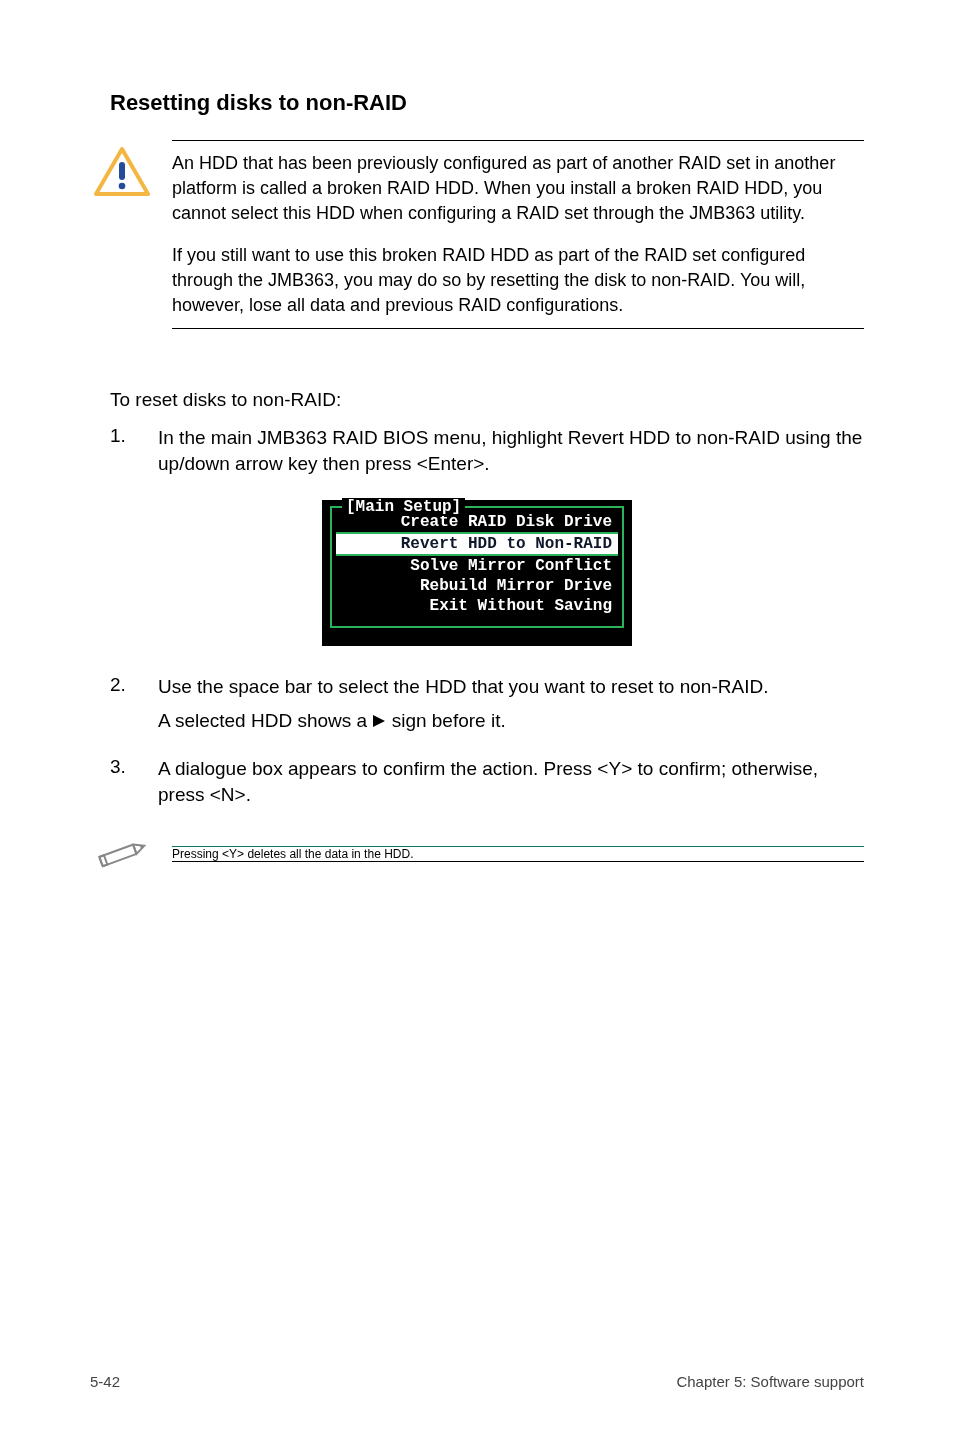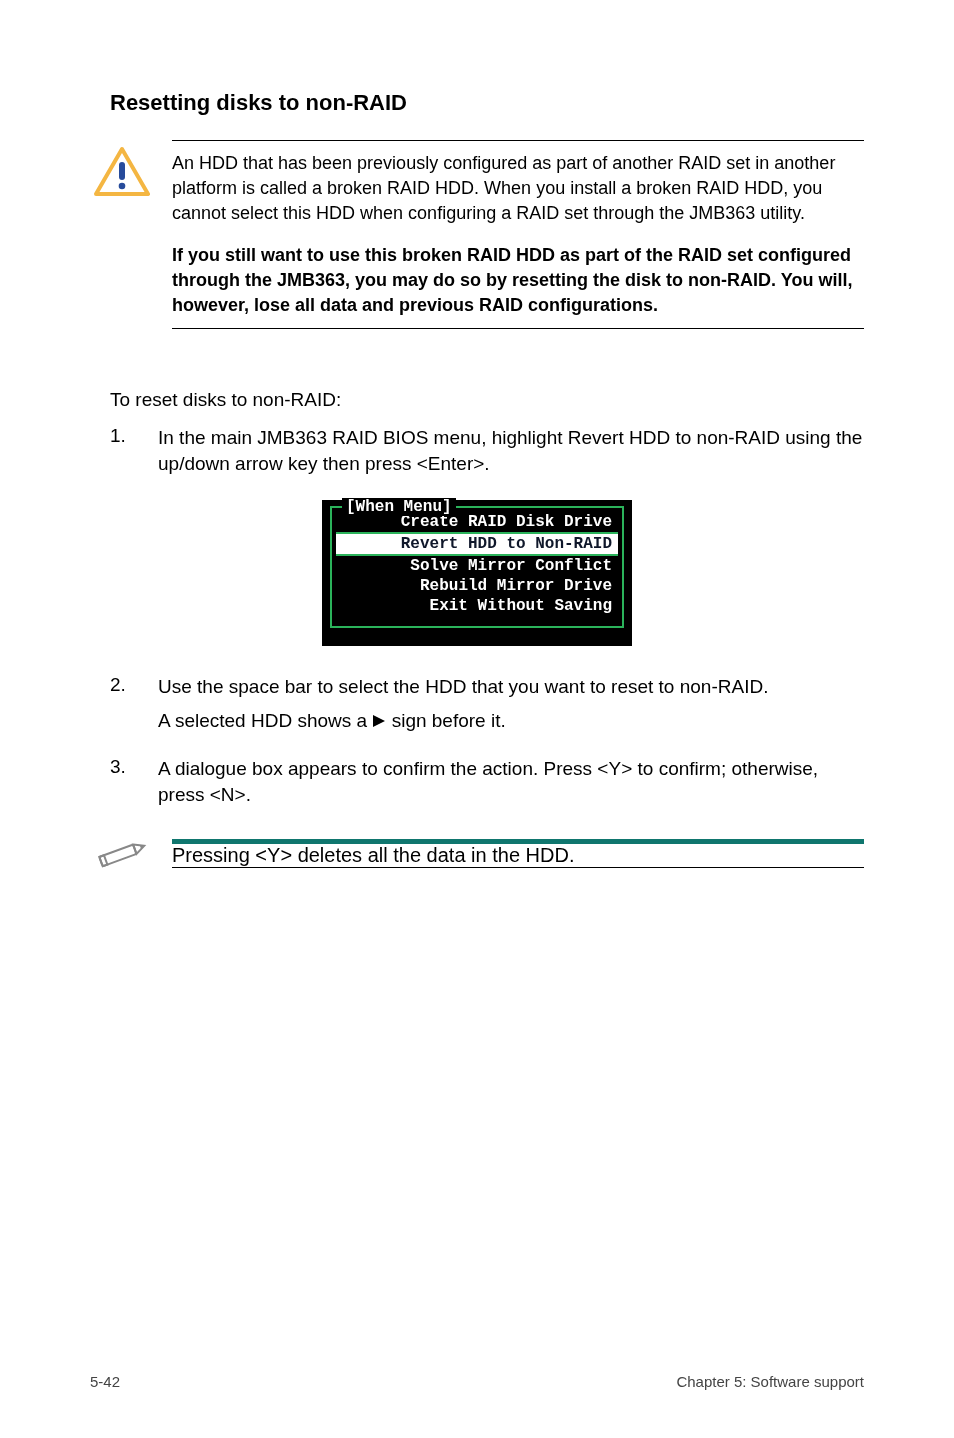--- a/index.html
+++ b/index.html
@@ -31,21 +31,21 @@
       justify-content: center;
       padding-top: 6px;
     }
     .callout-text {
       flex: 1;
       border-top: 1px solid #000;
       border-bottom: 1px solid #000;
       padding: 10px 0 10px 0;
     }
     .callout-text p { font-size: 18px; line-height: 1.38; margin-bottom: 18px; }
-    .callout-text p:last-child { margin-bottom: 0; font-weight: bold; }
+    .callout-text p:last-child { margin-bottom: 0; }
     .gap-big { height: 48px; }
     .body-text { font-size: 19px; line-height: 1.38; margin-left: 20px; margin-bottom: 12px; }
     .list-item { display: flex; gap: 28px; margin-left: 20px; margin-bottom: 14px; }
     .list-num { width: 20px; font-size: 19px; }
     .list-content { font-size: 19px; line-height: 1.38; flex: 1; }
     .list-content p { margin-bottom: 8px; }
     .bios-menu-wrap { display: flex; justify-content: center; margin: 10px 0 28px 0; }
     .bios-menu {
       font-family: "Courier New", monospace;
       background: #000;
@@ -67,24 +67,24 @@
       margin-left: 6px;
     }
     .bios-item { color: #fff; font-size: 16px; padding: 1px 6px; white-space: pre; text-align: right; }
     .bios-item.sel { background: #fff; color: #0f172a; }
     .selected-box { border-top: 2px solid #2bb35b; border-bottom: 2px solid #2bb35b; background:#000; }
     .triangle { display: inline-block; }
     .triangle svg { vertical-align: -1px; }
     .note-row { display: flex; align-items: center; gap: 18px; margin-top: 14px; }
     .note-text {
       flex: 1;
-      border-top: 5px solid #0f766e;
+      border-top: 1px solid #0f766e;
       border-bottom: 1px solid #000;
       padding: 0 0;
-      font-size: 20px;
+      font-size: 12px;
     }
     .footer { position: absolute; bottom: 48px; left: 90px; right: 90px; display: flex; justify-content: space-between; font-size: 15px; color: #444; }
     .footer span { }
   </style>
 </head>
 <body>
 
 <h2 class="heading1">Resetting disks to non-RAID</h2>
 
 <div class="callout-row">
@@ -110,21 +110,21 @@
 <div class="list-item">
   <div class="list-num">1.</div>
   <div class="list-content">
     <p>In the main JMB363 RAID BIOS menu, highlight Revert HDD to non-RAID using the up/down arrow key then press &lt;Enter&gt;.</p>
   </div>
 </div>
 
 <div class="bios-menu-wrap">
   <div class="bios-menu">
     <div class="bios-outer">
-      <div class="bios-title-wrap"><span class="bios-title">[When Menu]</span></div>
+      <div class="bios-title-wrap"><span class="bios-title">[Main Setup]</span></div>
       <div class="bios-item">Create RAID Disk Drive</div>
       <div class="selected-box">
           <div class="bios-item sel">Revert HDD to Non-RAID</div>
         </div>
       <div class="bios-item">Solve Mirror Conflict</div>
       <div class="bios-item">Rebuild Mirror Drive</div>
       <div class="bios-item">Exit Without Saving</div>
     </div>
   </div>
 </div>

